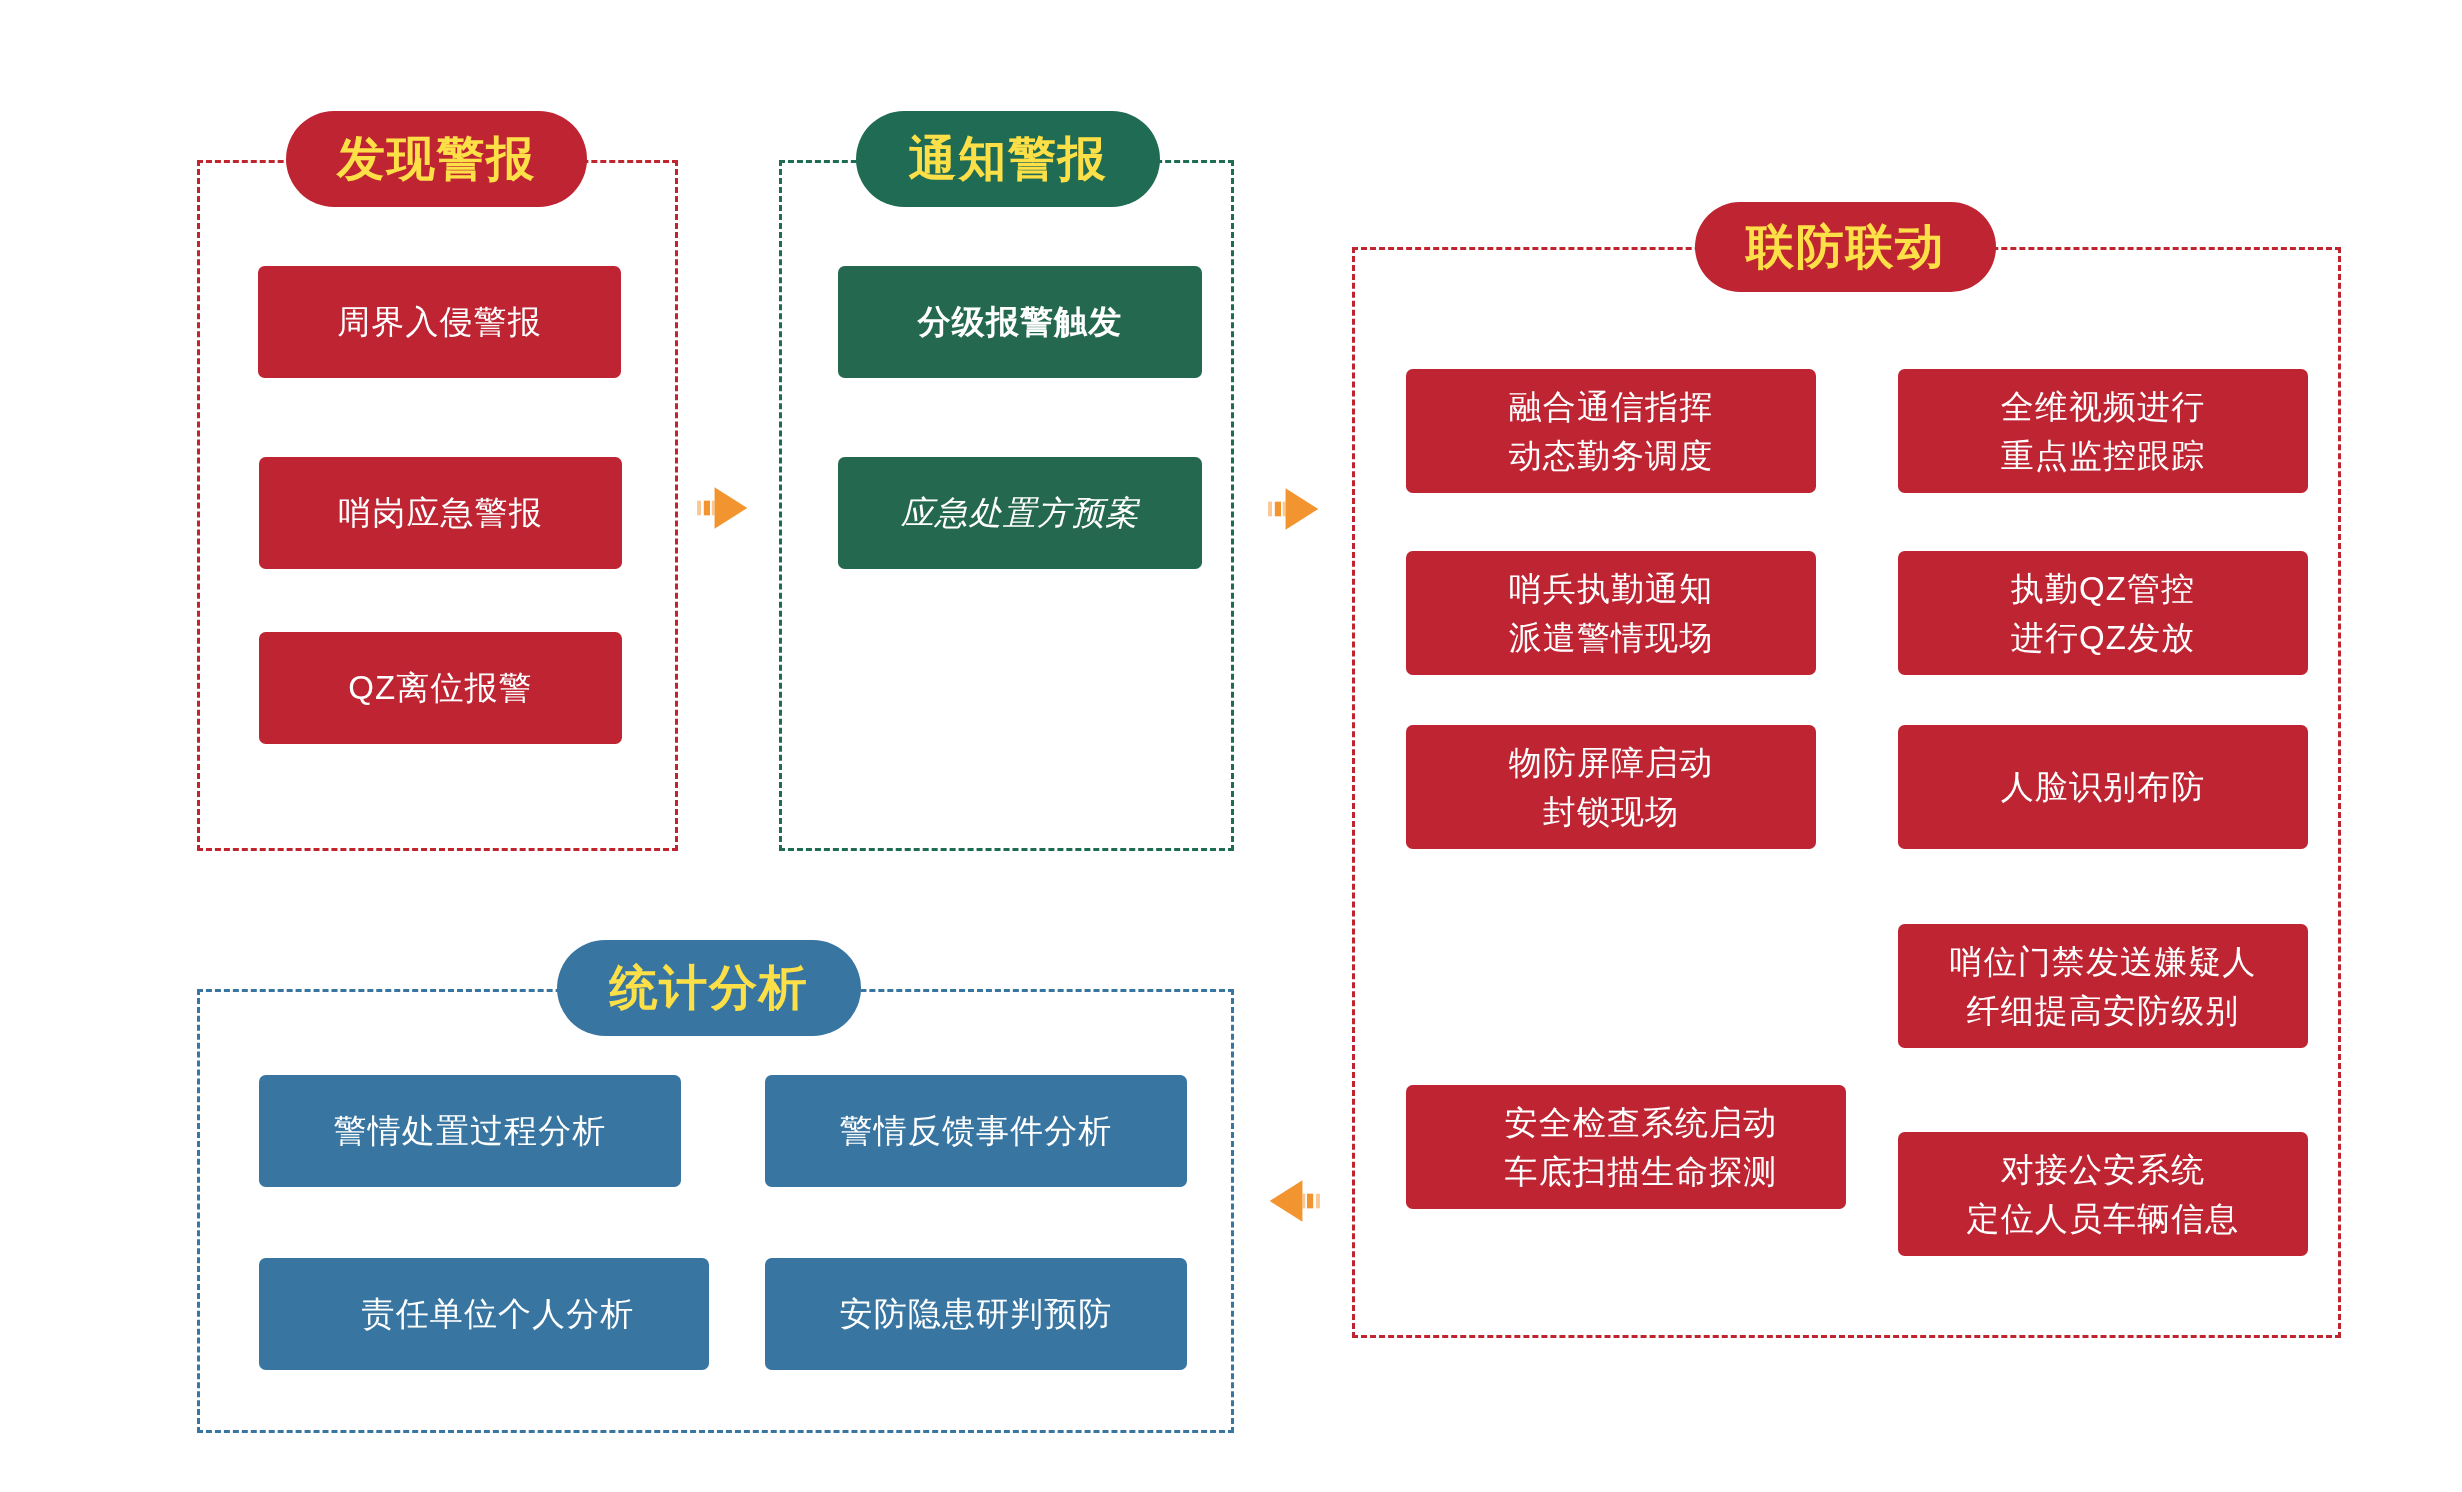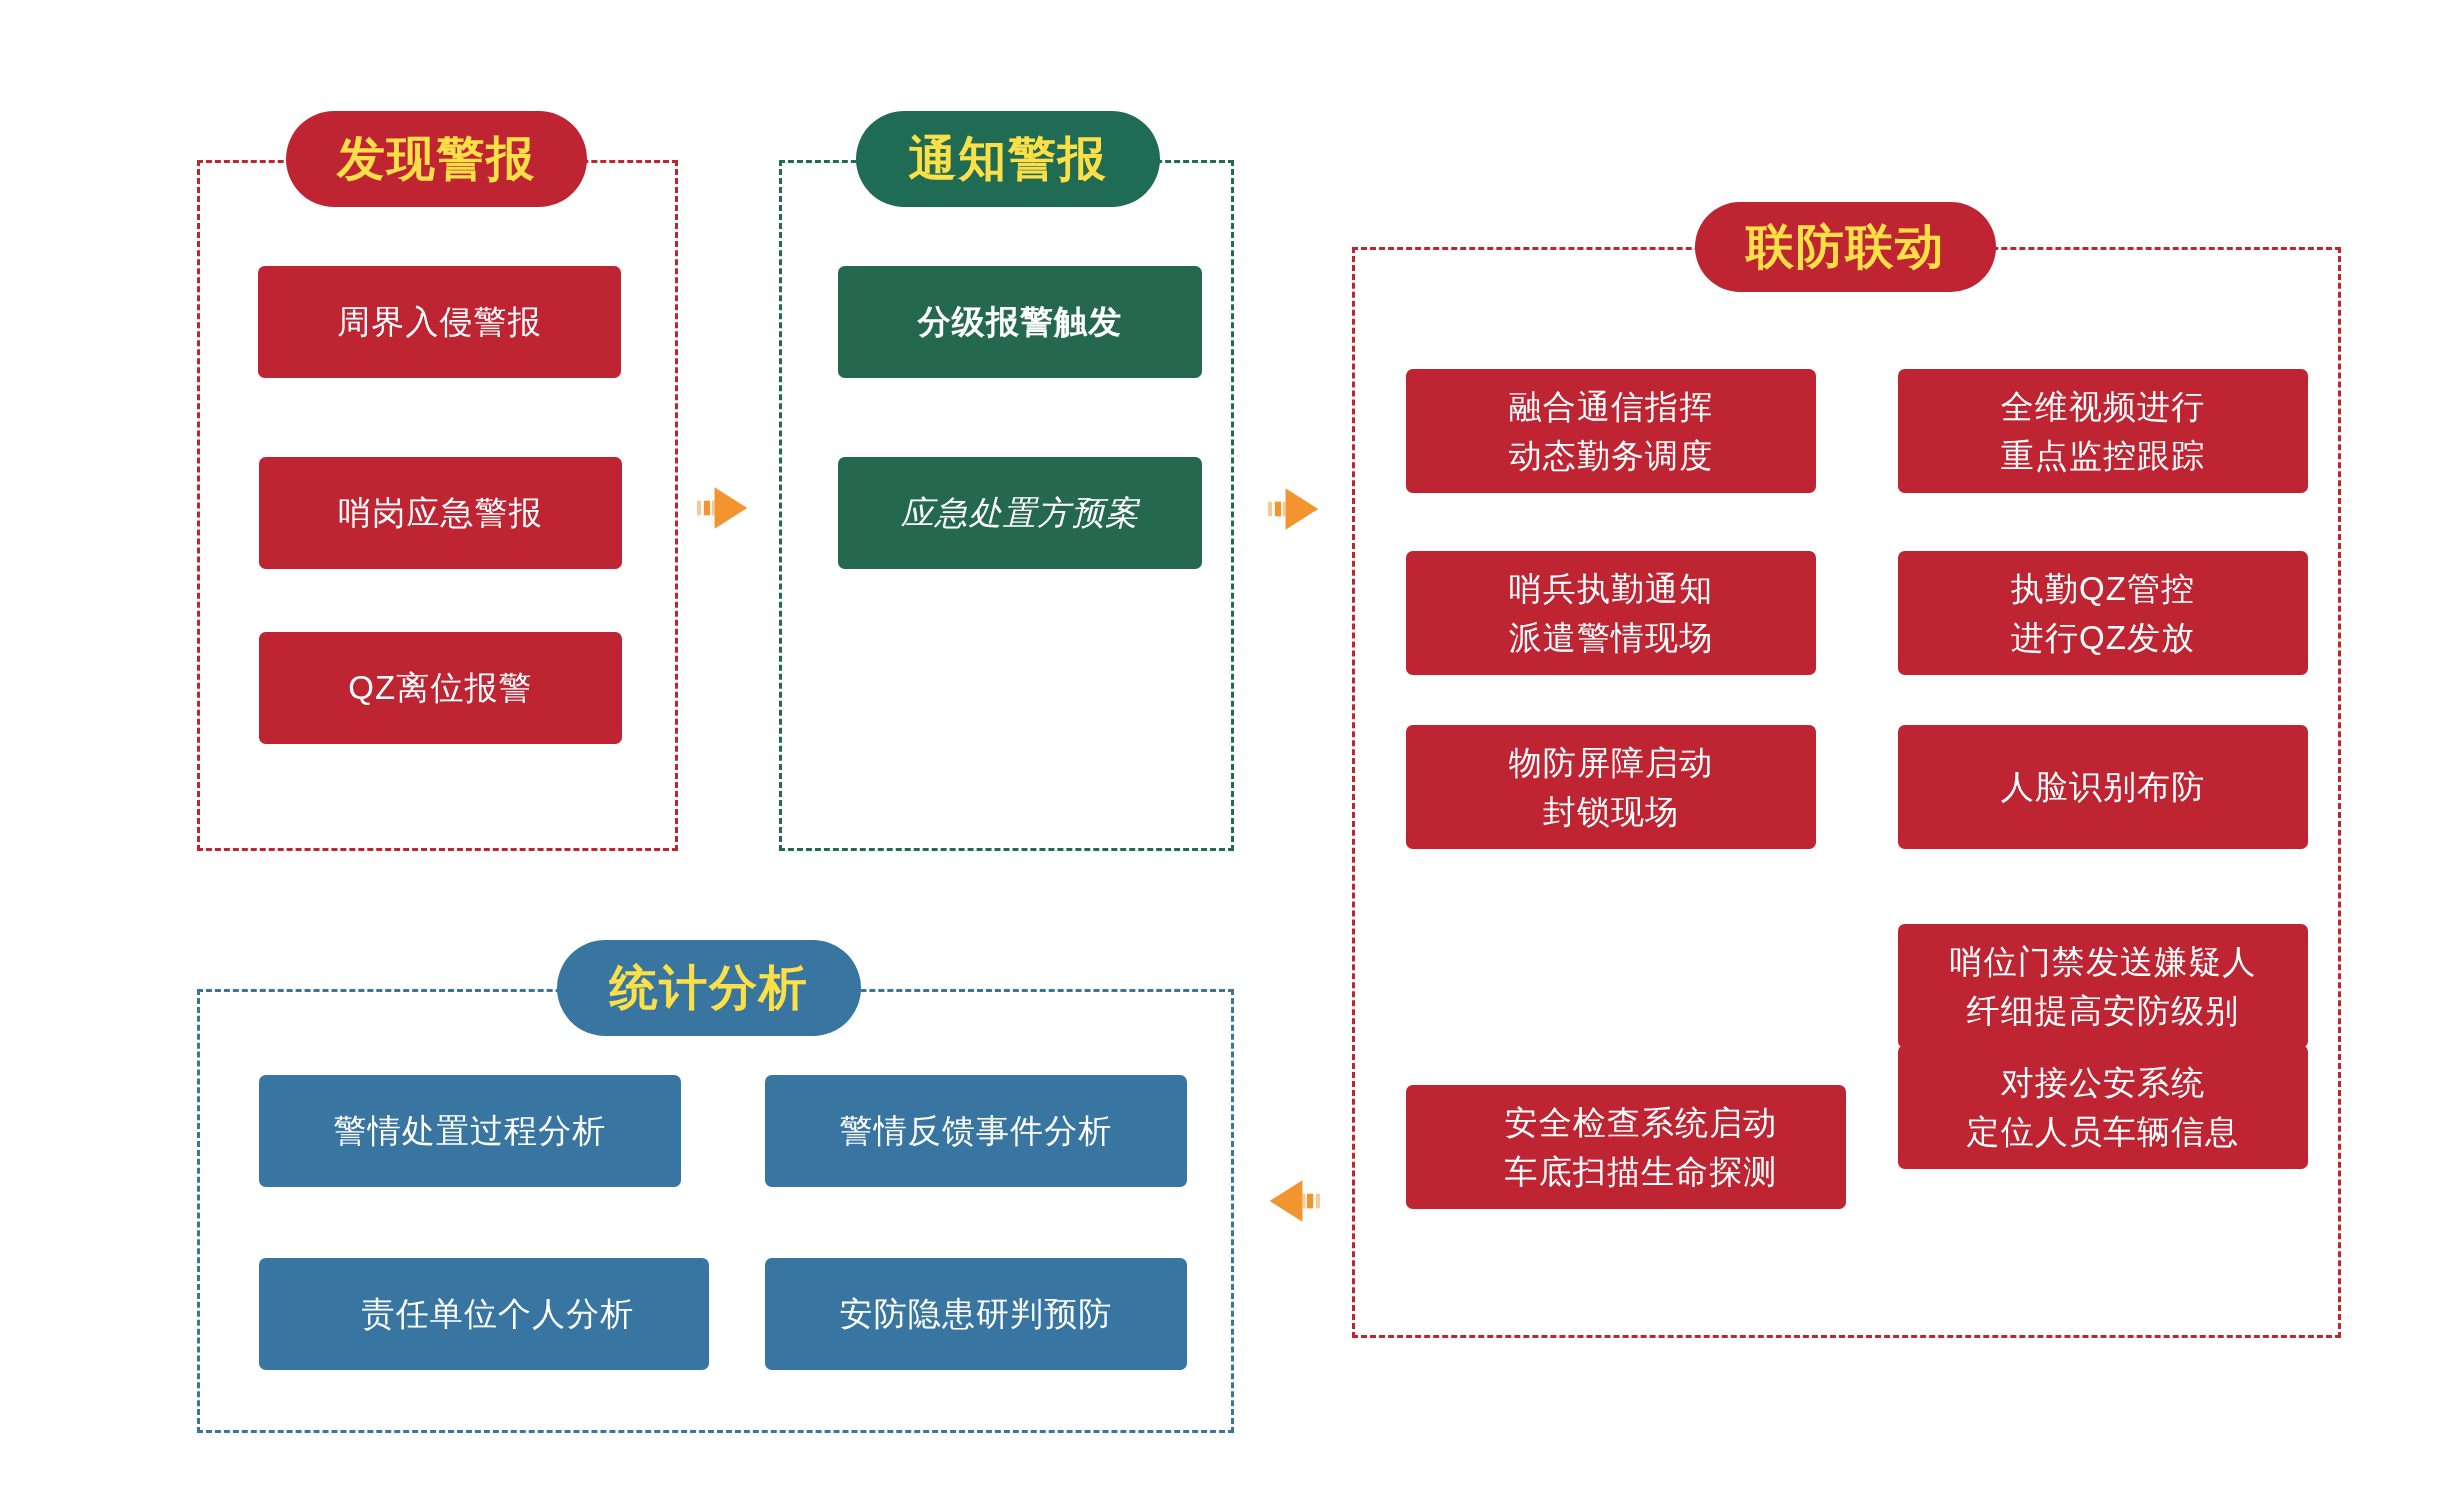--- a/index.html
+++ b/index.html
@@ -52,21 +52,21 @@
     <div class="node red" style="left:51px;top:835px;width:410px;height:124px;padding-left:30px;">安全检查系统启动
 车底扫描生命探测</div>
 
     <div class="node red" style="left:543px;top:119px;width:410px;height:124px;">全维视频进行
 重点监控跟踪</div>
     <div class="node red" style="left:543px;top:301px;width:410px;height:124px;">执勤QZ管控
 进行QZ发放</div>
     <div class="node red" style="left:543px;top:475px;width:410px;height:124px;">人脸识别布防</div>
     <div class="node red" style="left:543px;top:652px;width:410px;height:124px;margin-top:22px;">哨位门禁发送嫌疑人
 纤细提高安防级别</div>
-    <div class="node red" style="left:543px;top:795px;width:410px;height:124px;">对接公安系统
+    <div class="node red" style="left:543px;top:882px;width:410px;height:124px;">对接公安系统
 定位人员车辆信息</div>
   </div>
 
   <div class="section blue-b" style="left:197px;top:989px;width:1037px;height:444px;">
     <div class="pill blue" style="left:357px;top:-52px;width:304px;height:96px;">统计分析</div>
     <div class="node blue" style="left:59px;top:83px;width:422px;height:112px;">警情处置过程分析</div>
     <div class="node blue" style="left:565px;top:83px;width:422px;height:112px;">警情反馈事件分析</div>
     <div class="node blue" style="left:59px;top:266px;width:422px;height:112px;padding-left:28px;">责任单位个人分析</div>
     <div class="node blue" style="left:565px;top:266px;width:422px;height:112px;">安防隐患研判预防</div>
   </div>

